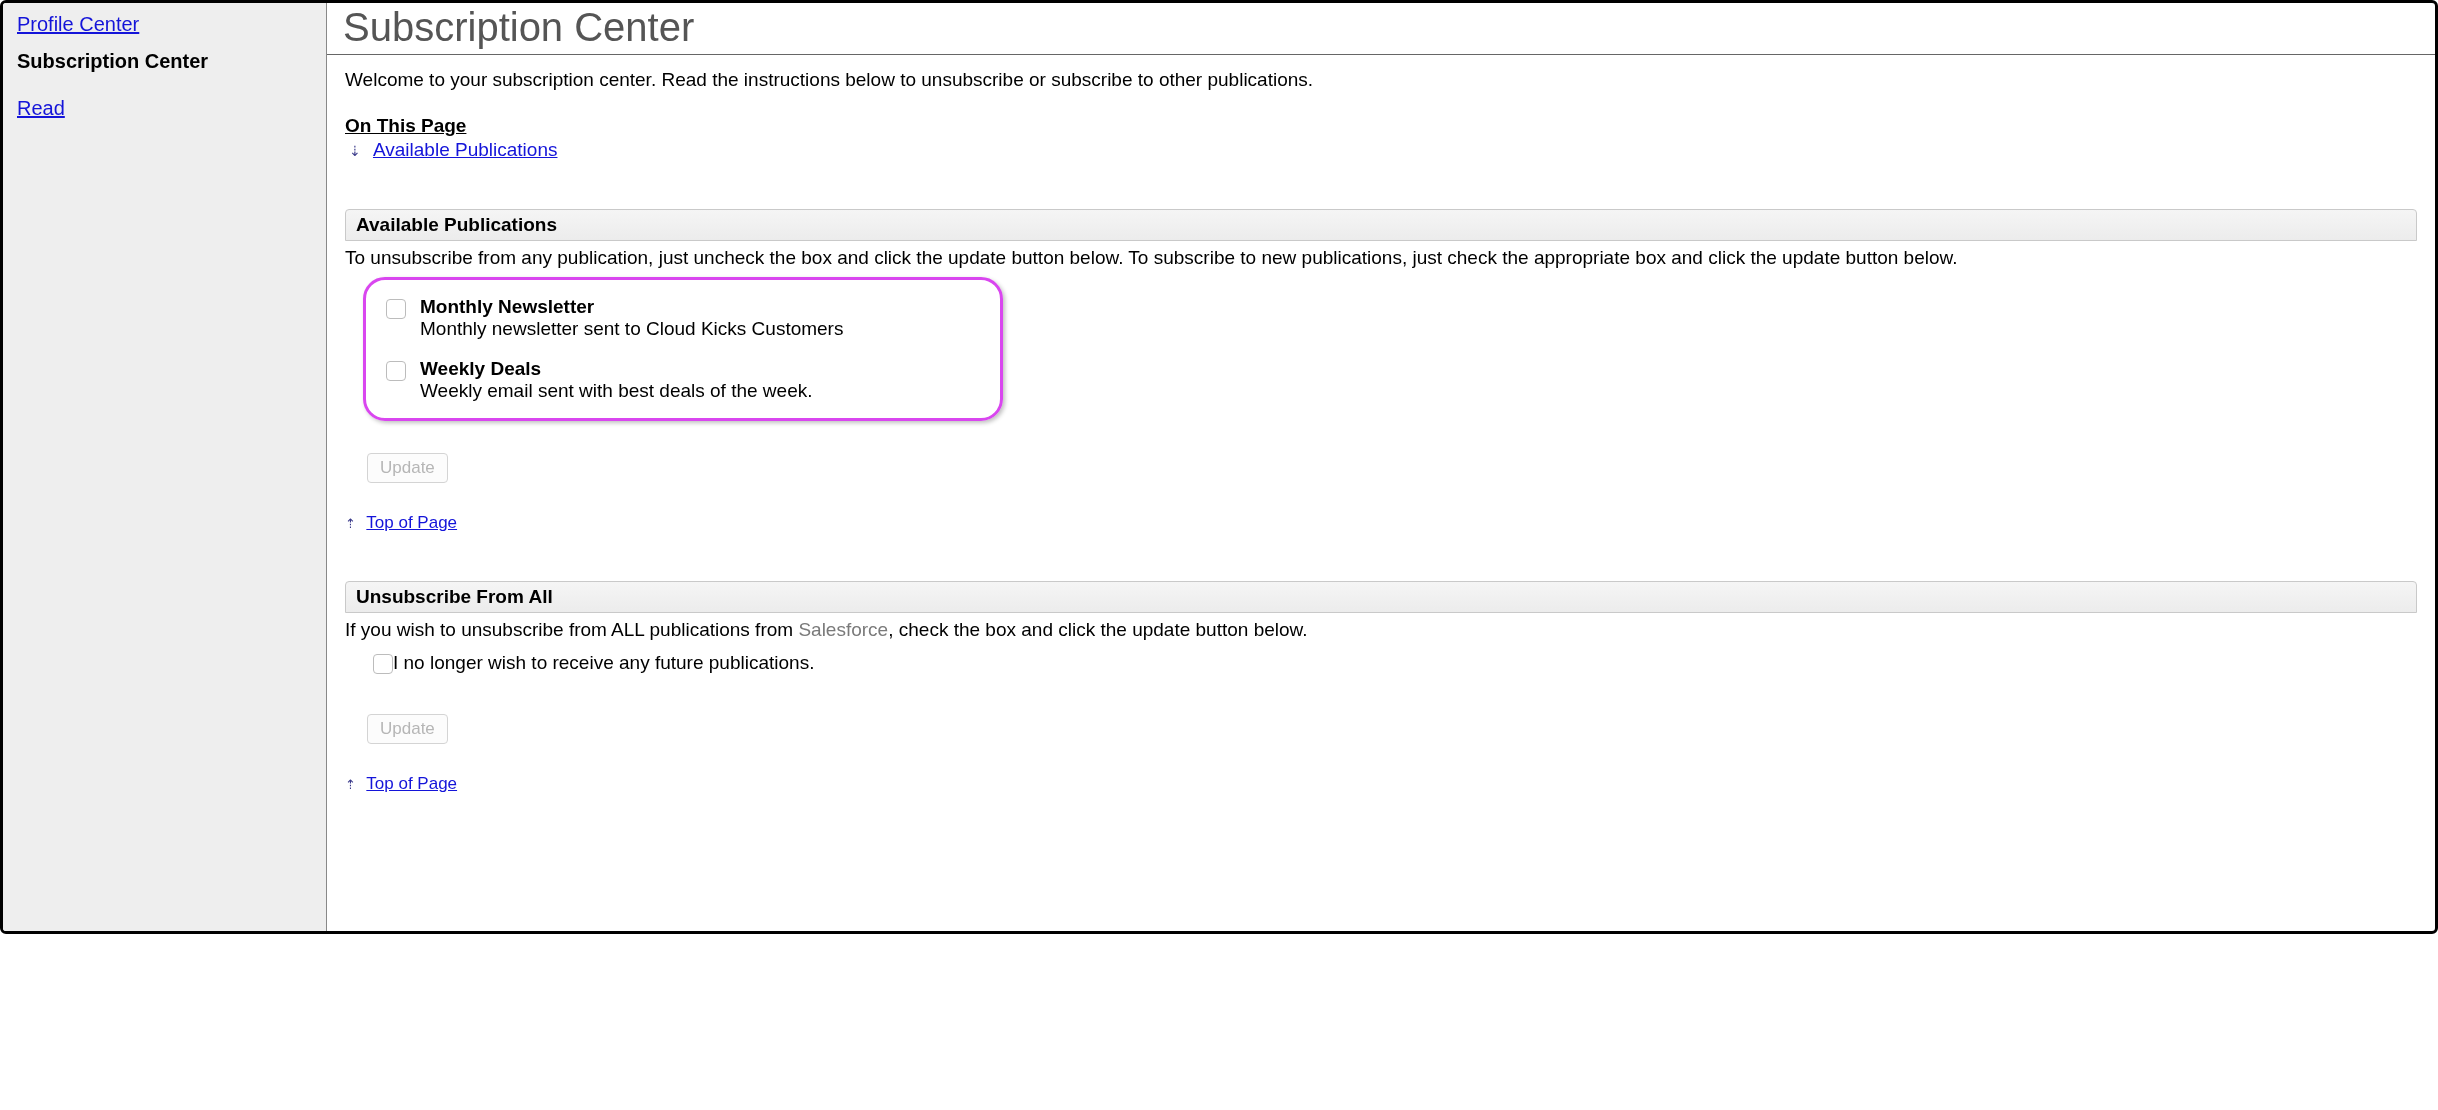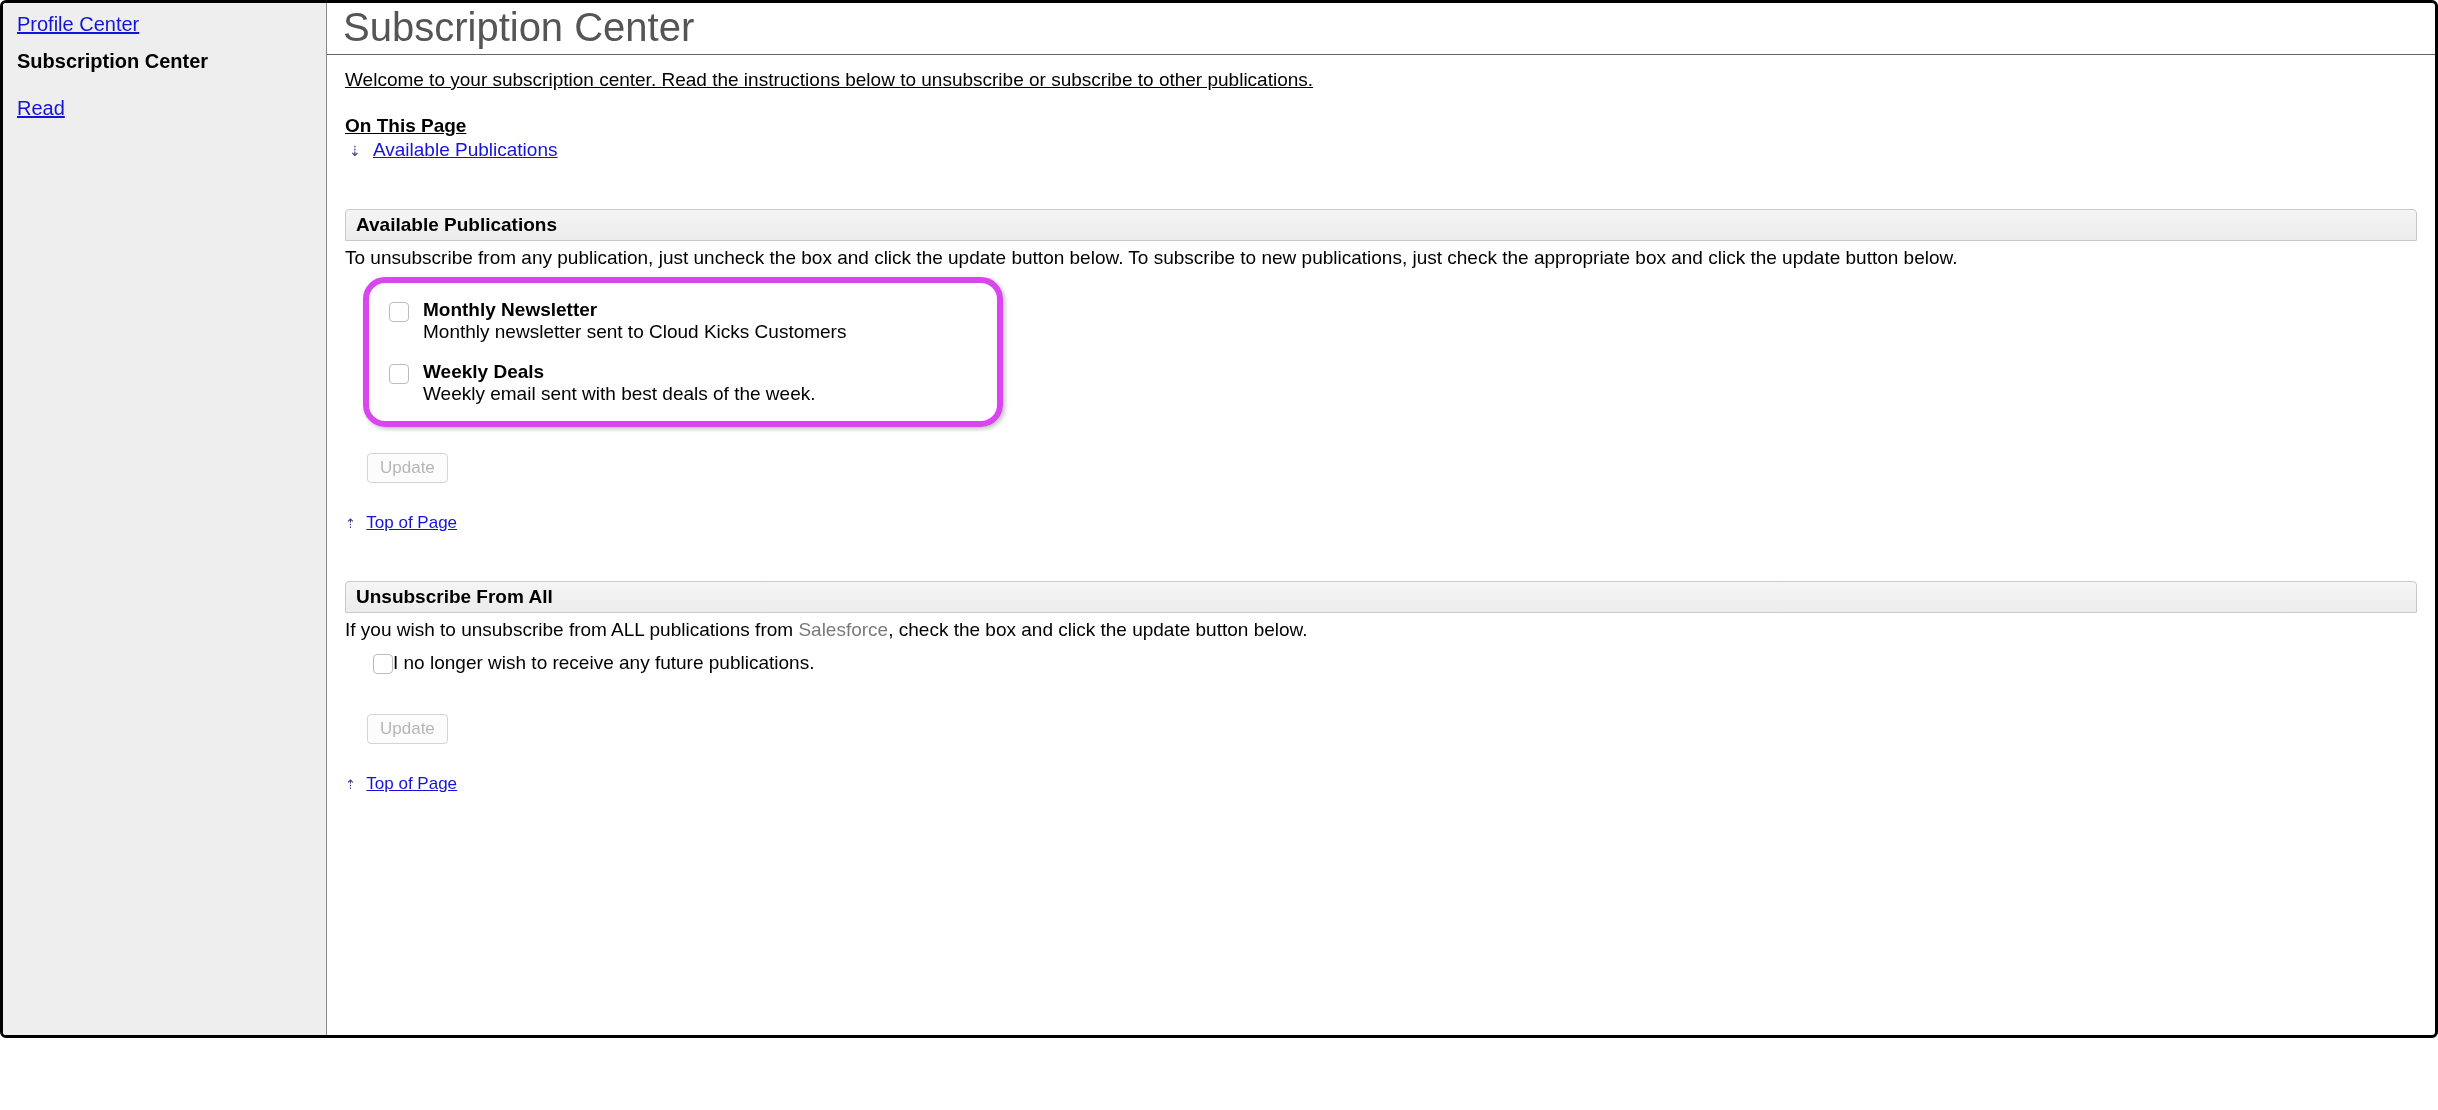--- a/index.html
+++ b/index.html
@@ -5,21 +5,21 @@
   * { box-sizing: border-box; }
   html, body {
     margin: 0; padding: 0;
     font-family: Arial, Helvetica, sans-serif;
     font-size: 17px;
     color: #000;
     background: #fff;
   }
   .frame {
     width: 2438px;
-    height: 1038px;
+    height: 934px;
     border: 3px solid #000;
     border-radius: 6px;
     display: flex;
     overflow: hidden;
     background: #fff;
     justify-content: flex-end;
   }
   .sidebar {
     width: 324px;
     background: #eeeeee;
@@ -52,21 +52,21 @@
     font-weight: normal;
     padding: 2px 16px 4px 16px;
     border-bottom: 1px solid #666;
     margin: 0;
   }
   .content {
     padding: 14px 18px 20px 18px;
     overflow: auto;
     font-size: 19px;
   }
-  .welcome { margin: 0 0 24px 0; text-decoration: underline; }
+  .welcome { margin: 0 0 24px 0; }
   .on-this-page-label { font-weight: bold; margin-top: 22px; text-decoration: underline; }
   .nav-line { margin: 2px 0; padding-left: 4px; }
   .nav-line .arrow-down {
     color: #3a3a8a;
     margin-right: 8px;
     font-size: 14px;
     display:inline-block;
     vertical-align: middle;
   }
   .nav-line a, .top-link a {
@@ -81,24 +81,24 @@
     background: linear-gradient(#f5f5f5,#ececec);
     border: 1px solid #c9c9c9;
     border-radius: 4px 4px 0 0;
     padding: 4px 10px;
   }
   .section-body {
     padding: 6px 0 0 0;
     font-size: 19px;
   }
   .highlight-box {
-    border: 6px solid #d946ef;
+    border: 3px solid #d946ef;
     border-radius: 22px;
     padding: 16px 24px 16px 20px;
-    margin: 8px 0 10px 18px;
+    margin: 8px 0 16px 18px;
     width: 640px;
     box-shadow: 2px 2px 4px rgba(0,0,0,0.25);
     display: flex;
     flex-direction: column;
     gap: 18px;
   }
   .pub-row { display: flex; align-items: flex-start; gap: 14px; }
   .chk {
     width: 20px; height: 20px;
     border: 1px solid #bcbcbc;

